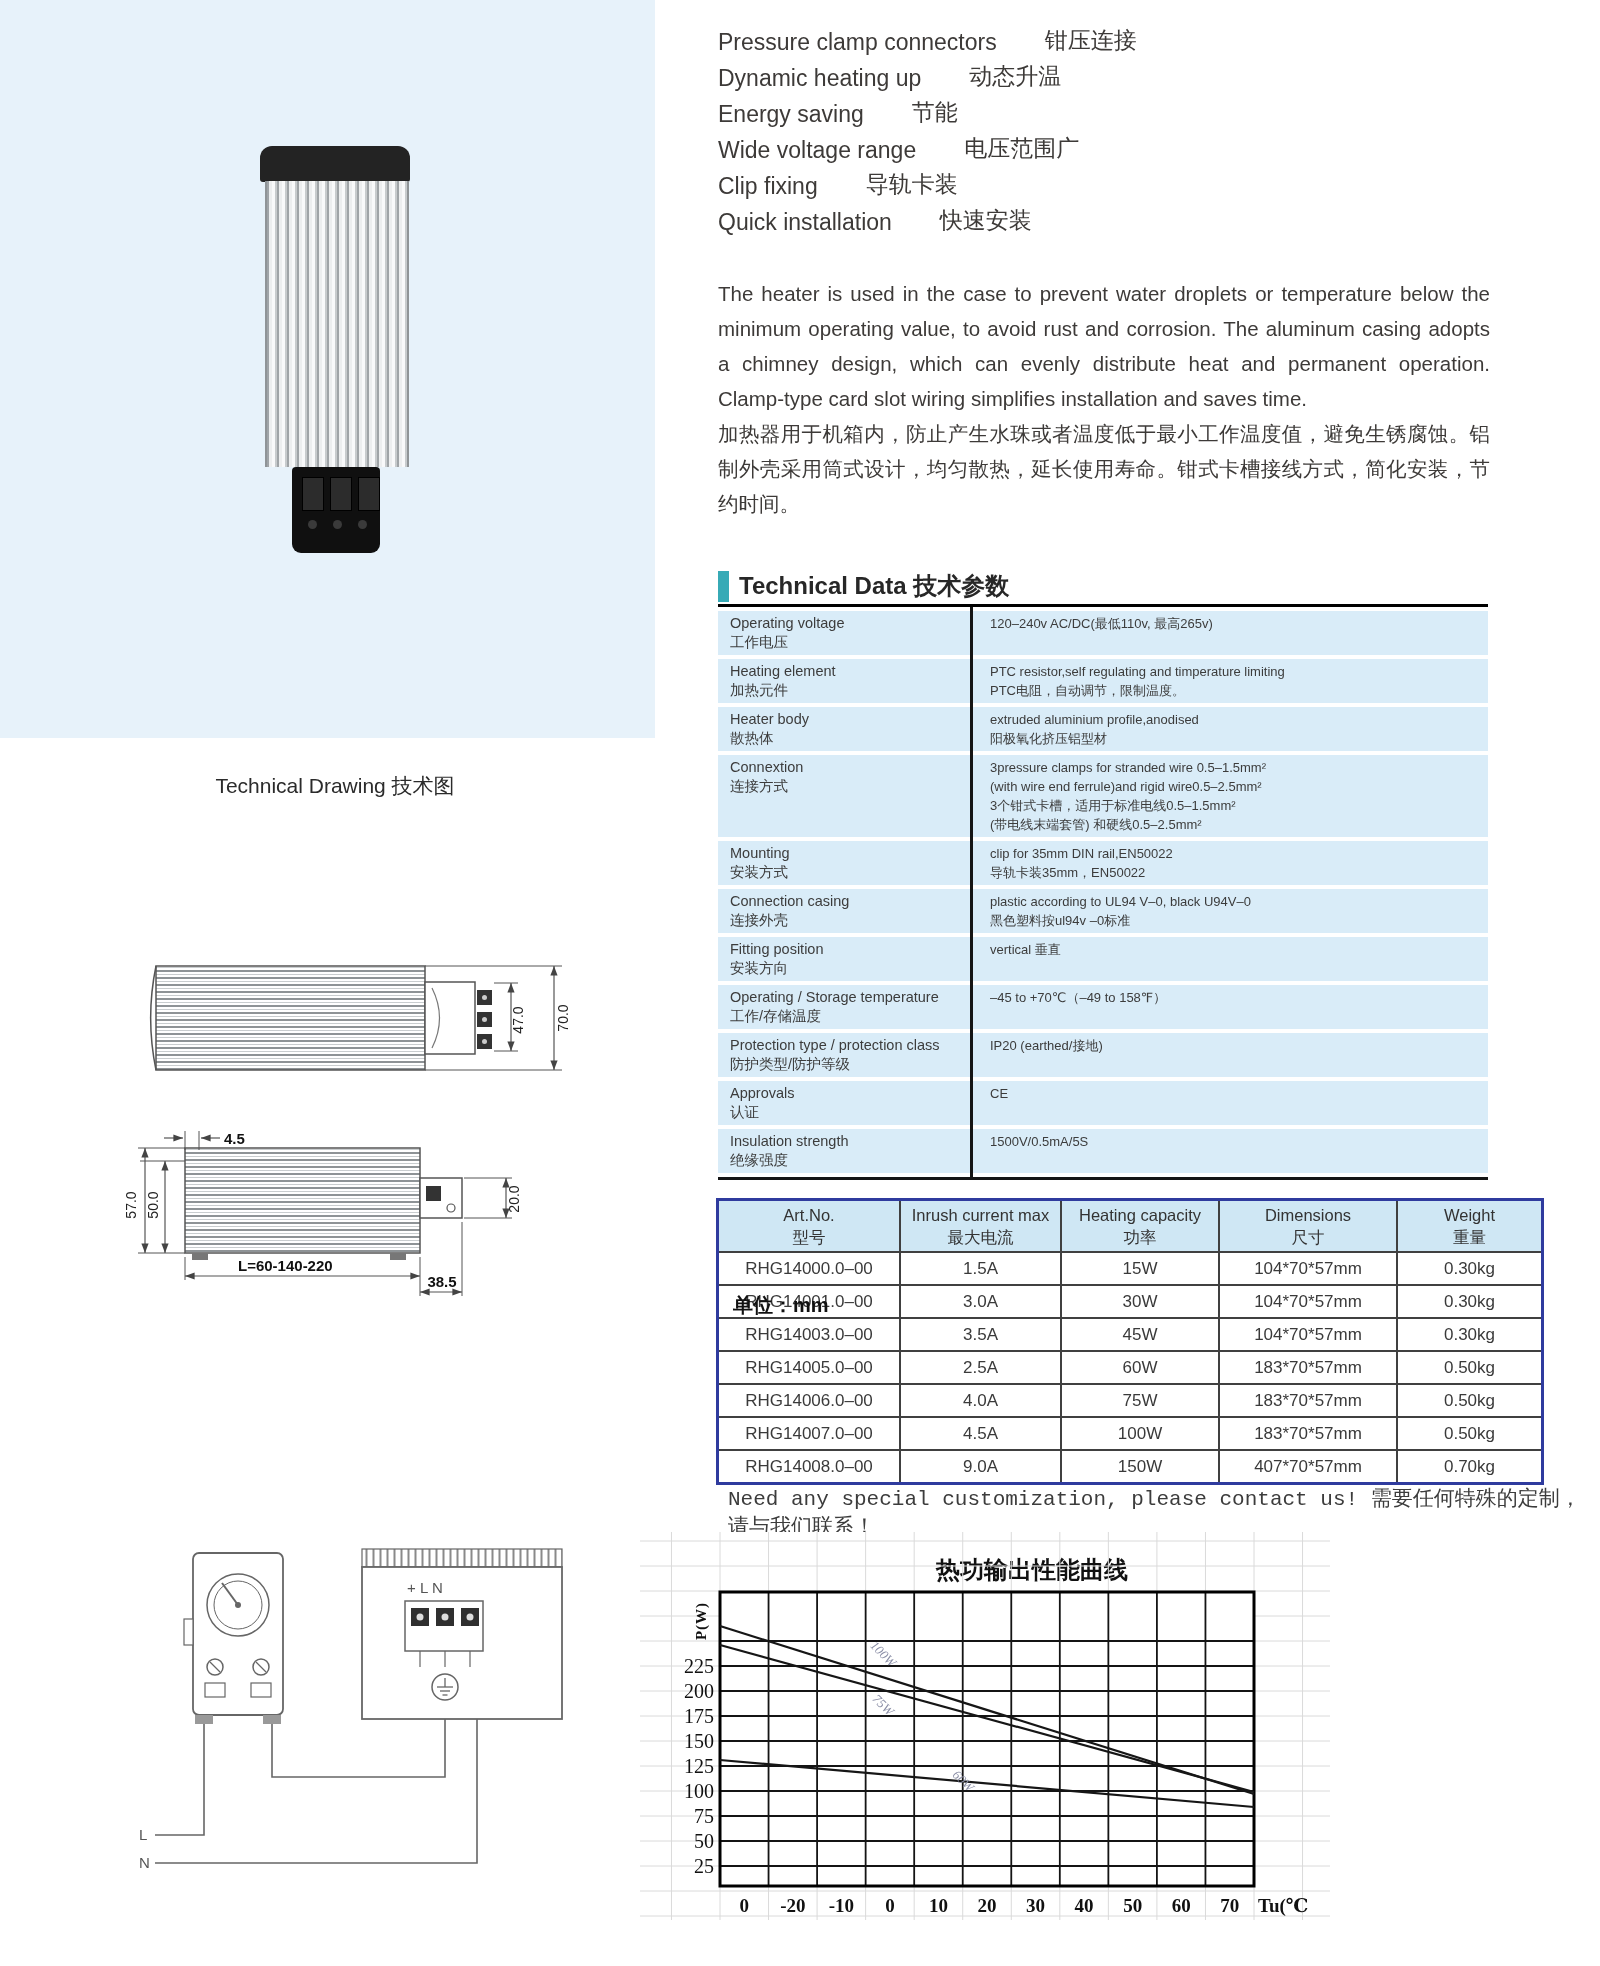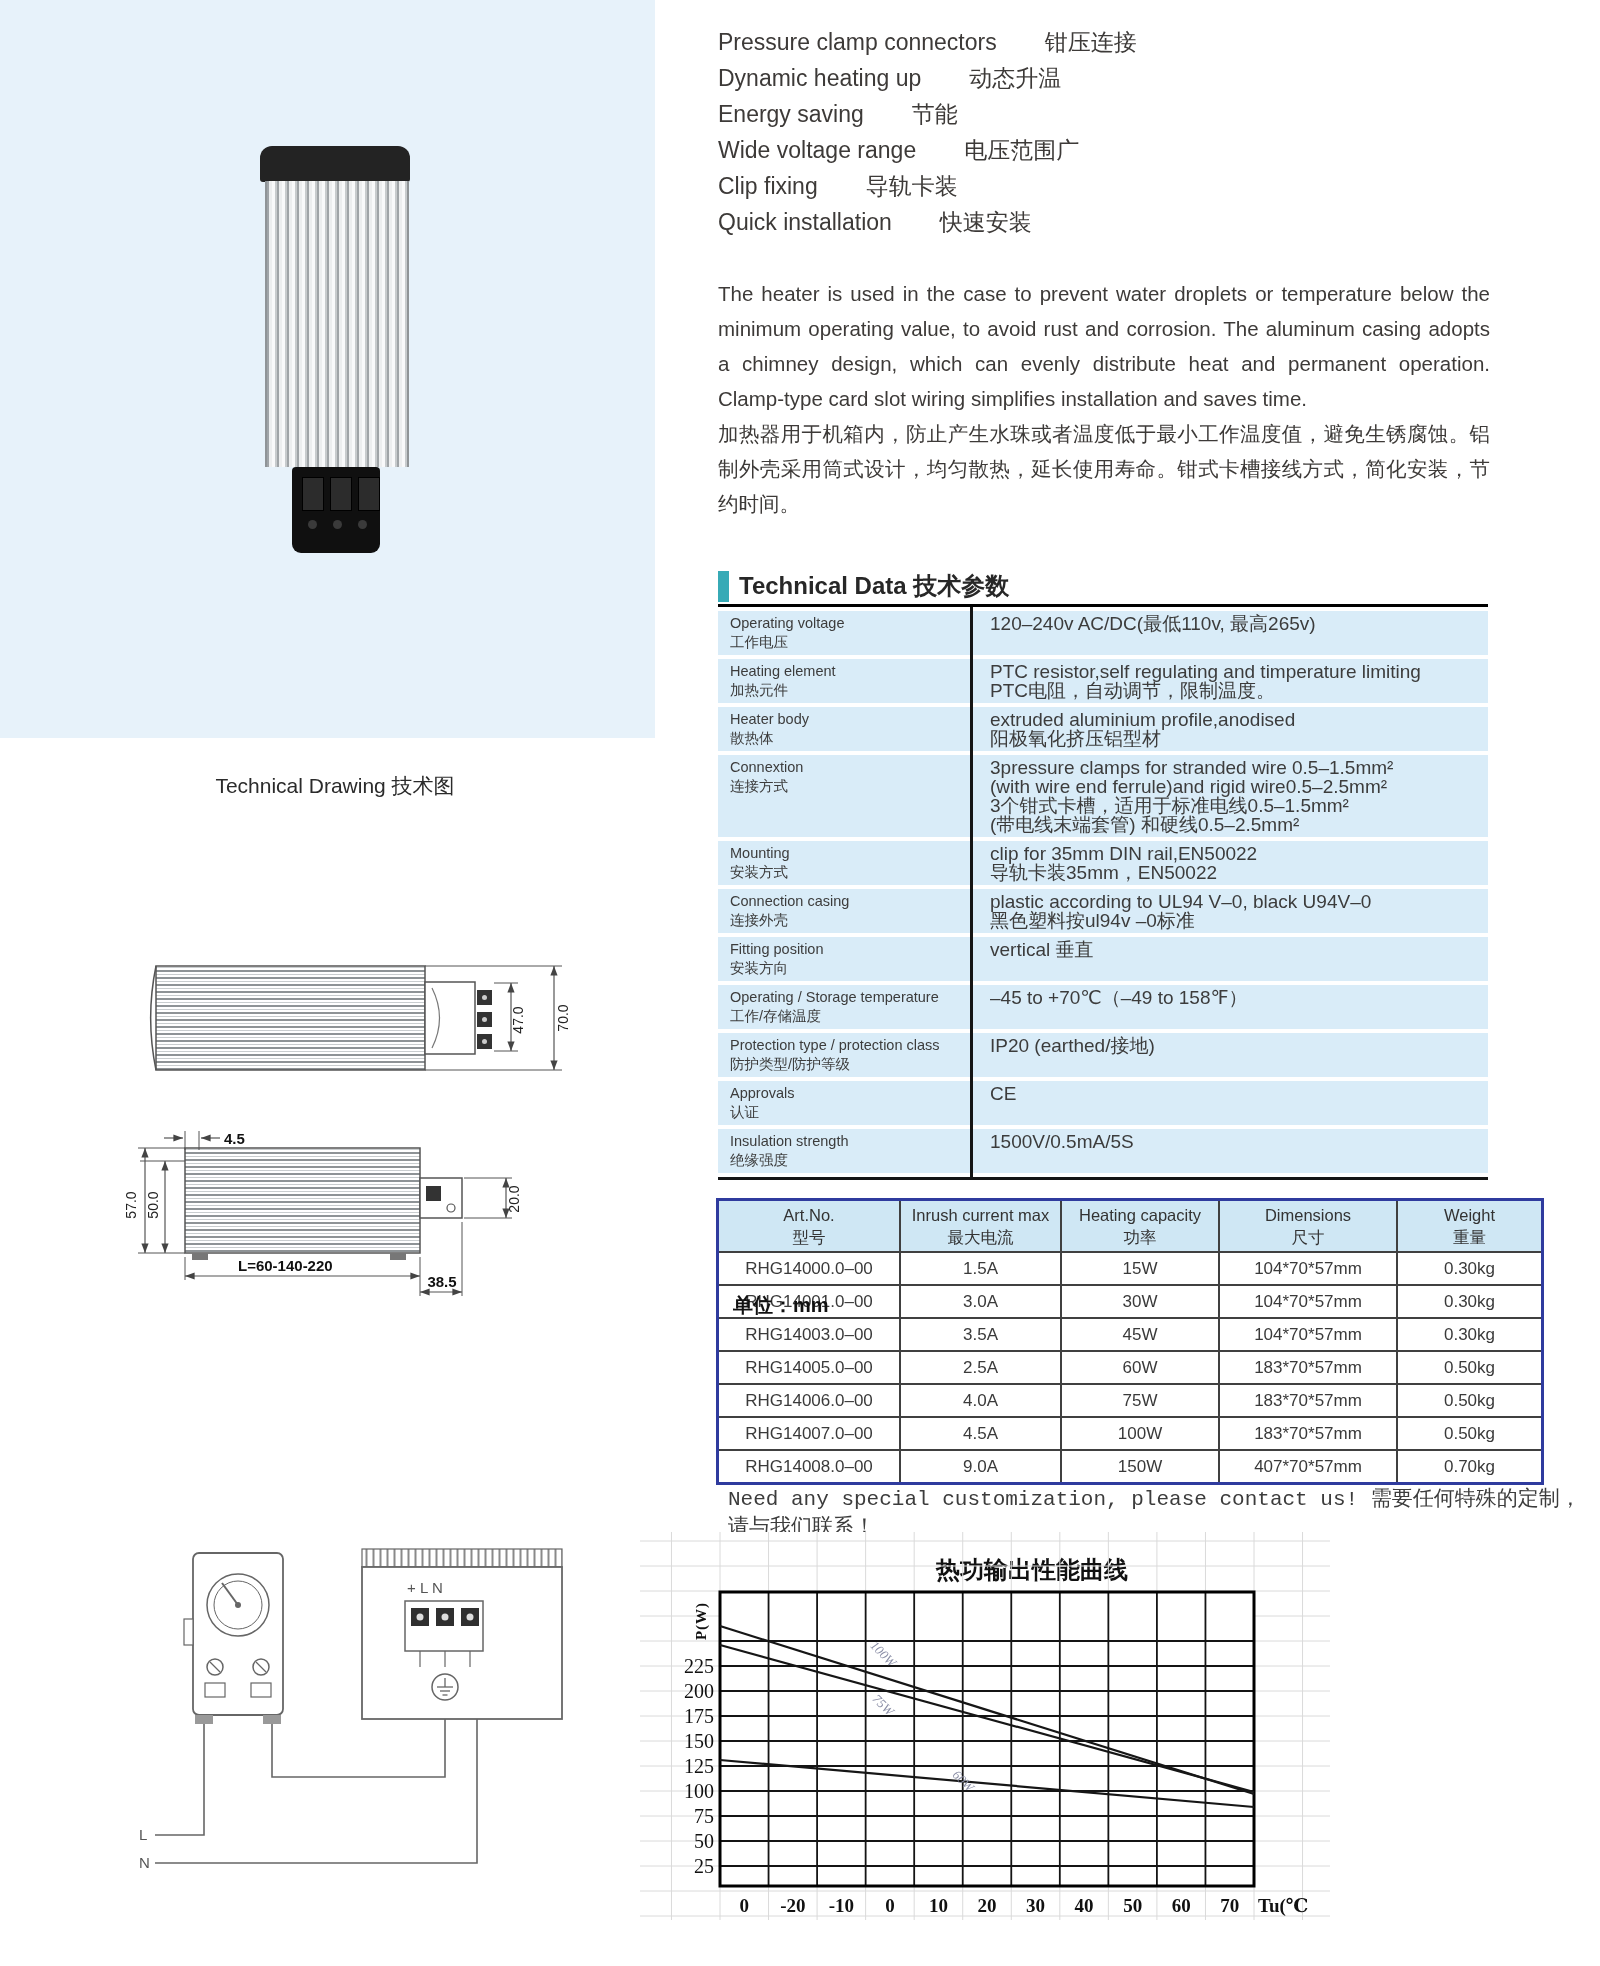--- a/index.html
+++ b/index.html
@@ -12,35 +12,35 @@
       background:repeating-linear-gradient(90deg,#9fa4a7 0 2px,#eceeef 2px 5px,#f8f9fa 5px 8px,#c7cbcd 8px 10px);
       border-left:2px solid #8f9497;border-right:2px solid #8f9497;}
   .photo-conn{position:absolute;left:292px;top:467px;width:88px;height:86px;background:#101010;border-radius:4px 4px 9px 9px;}
   .conn-terms{display:flex;gap:6px;padding:10px 0 0 10px;}
   .term{width:20px;height:32px;background:#2c2c2c;border:1px solid #000;}
   .conn-holes{display:flex;gap:16px;padding:9px 0 0 16px;}
   .hole{width:9px;height:9px;border-radius:50%;background:#3a3a3a;}
   
   .features{position:absolute;left:718px;top:24px;font-size:23px;line-height:36px;color:#3d3a38;}
   .f-row{display:flex;}
-  .f-zh{margin-left:48px;}
+  .f-zh{margin-left:48px;font-family:Liberation Mono, monospace;}
   
   .desc{position:absolute;left:718px;top:276px;width:772px;font-size:20.5px;line-height:35px;
         text-align:justify;color:#3d3a38;}
   
   .td-head{position:absolute;left:718px;top:570px;height:32px;display:flex;align-items:center;}
   .td-accent{width:11px;height:31px;background:#37aab6;margin-right:10px;}
   .td-title{font-size:24px;font-weight:bold;color:#272727;}
   .t-wrap{position:absolute;left:718px;top:604px;width:770px;border-top:3px solid #000000;
           border-bottom:3px solid #151515;padding:4px 0 0 0;}
   .t-divider{position:absolute;left:252px;top:0;bottom:0;width:3px;background:#151515;}
   .t-row{display:flex;background:#d9ecf8;margin-bottom:4px;}
   .t-label{flex:0 0 252px;width:252px;box-sizing:border-box;padding:3px 6px 3px 12px;
            font-size:14.5px;line-height:19px;white-space:nowrap;overflow:hidden;}
-  .t-value{flex:1;padding:3px 8px 3px 20px;font-size:19px;line-height:19px;}
+  .t-value{flex:1;padding:3px 8px 3px 20px;font-size:13px;line-height:19px;}
   
   .p-table{position:absolute;left:716px;top:1198px;border-collapse:collapse;border:3px solid #2f3b9e;}
   .p-table th,.p-table td{border:2px solid #404040;text-align:center;}
   .p-table th{background:#cfe7f4;font-weight:normal;font-size:16.5px;line-height:22px;height:48px;padding:1px 4px;color:#333;}
   .p-table td{height:31px;font-size:17px;color:#3a3a3a;background:#fff;padding:0 4px;}
   .note{position:absolute;left:728px;top:1484px;font-size:21px;color:#3c3c3c;font-family:Liberation Mono, monospace;}
   
   .tdraw-title{position:absolute;left:175px;top:772px;width:320px;text-align:center;font-size:21px;color:#2b2b2b;}
   .unit-label{position:absolute;left:733px;top:1292px;font-size:20px;font-weight:bold;color:#111;}
   

